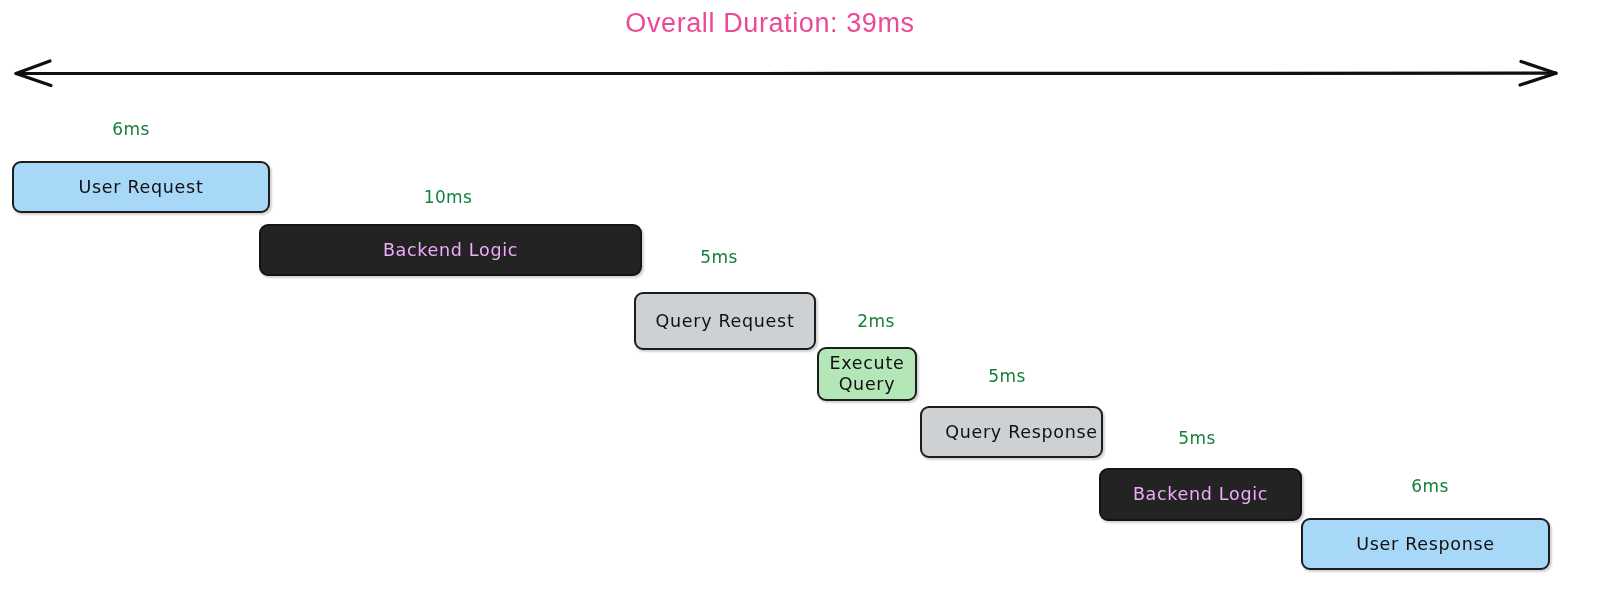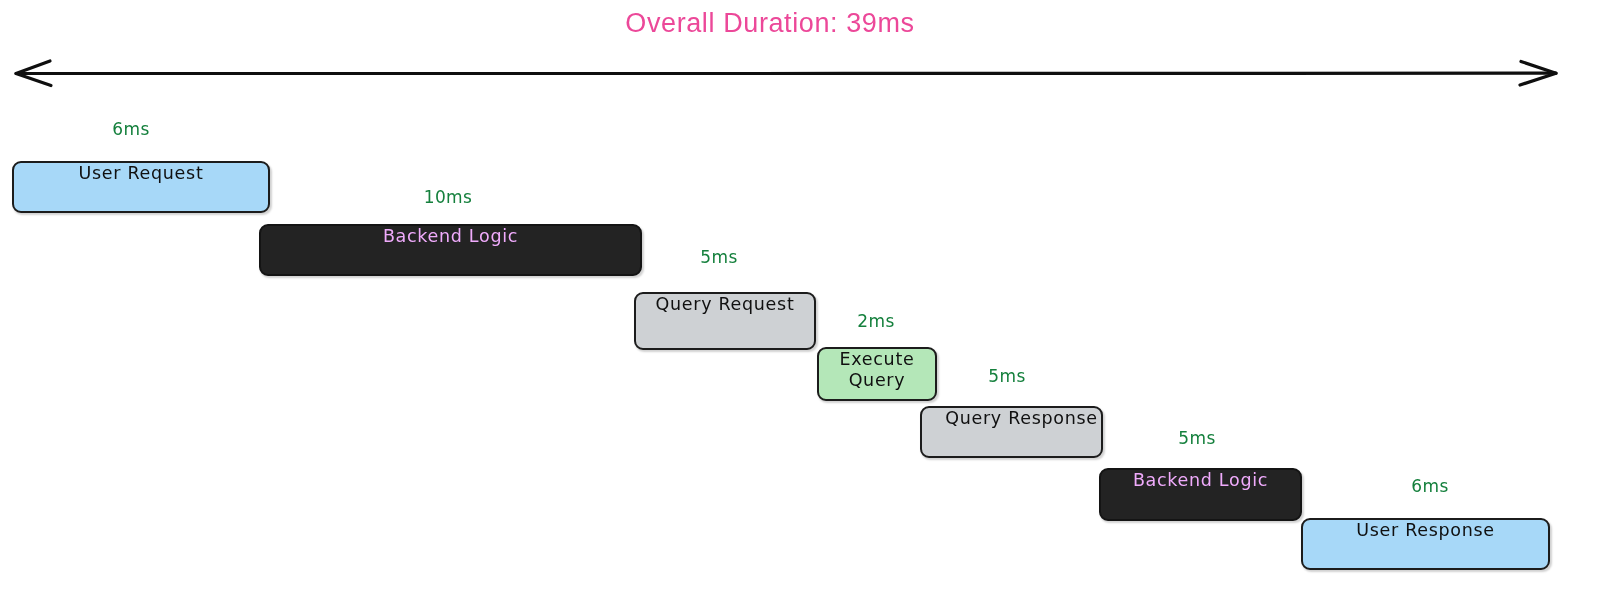--- a/index.html
+++ b/index.html
@@ -47,21 +47,21 @@
     overflow: visible;
   }
 
   
   .stage-bar {
     position: absolute;
     box-sizing: border-box;
     border: 2.2px solid #1c1c1c;
     border-radius: 9px;
     display: flex;
-    align-items: flex-start;
+    align-items: center;
     justify-content: center;
     box-shadow: 1.5px 2px 2px rgba(0,0,0,0.18);
   }
   .stage-label {
     font-family: "DejaVu Sans", sans-serif;
     font-size: 17.5px;
     letter-spacing: 0.7px;
     line-height: 1.18;
     text-align: center;
     white-space: pre-line;
@@ -113,21 +113,21 @@
       </div>
       <div class="duration-label" style="left: 448px; top: 187px;">10ms</div>
       <div class="stage-bar fill-dark" style="left: 259px; top: 224px; width: 383px; height: 52px;">
         <span class="stage-label">Backend Logic</span>
       </div>
       <div class="duration-label" style="left: 719px; top: 247px;">5ms</div>
       <div class="stage-bar fill-gray" style="left: 634px; top: 292px; width: 182px; height: 58px;">
         <span class="stage-label">Query Request</span>
       </div>
       <div class="duration-label" style="left: 876px; top: 311px;">2ms</div>
-      <div class="stage-bar fill-green" style="left: 817px; top: 347px; width: 120px; height: 54px;">
+      <div class="stage-bar fill-green" style="left: 817px; top: 347px; width: 100px; height: 54px;">
         <span class="stage-label">Execute
 Query</span>
       </div>
       <div class="duration-label" style="left: 1007px; top: 366px;">5ms</div>
       <div class="stage-bar fill-gray" style="left: 920px; top: 406px; width: 183px; height: 52px; padding-left: 20px;">
         <span class="stage-label">Query Response</span>
       </div>
       <div class="duration-label" style="left: 1197px; top: 428px;">5ms</div>
       <div class="stage-bar fill-dark" style="left: 1099px; top: 468px; width: 203px; height: 53px;">
         <span class="stage-label">Backend Logic</span>

